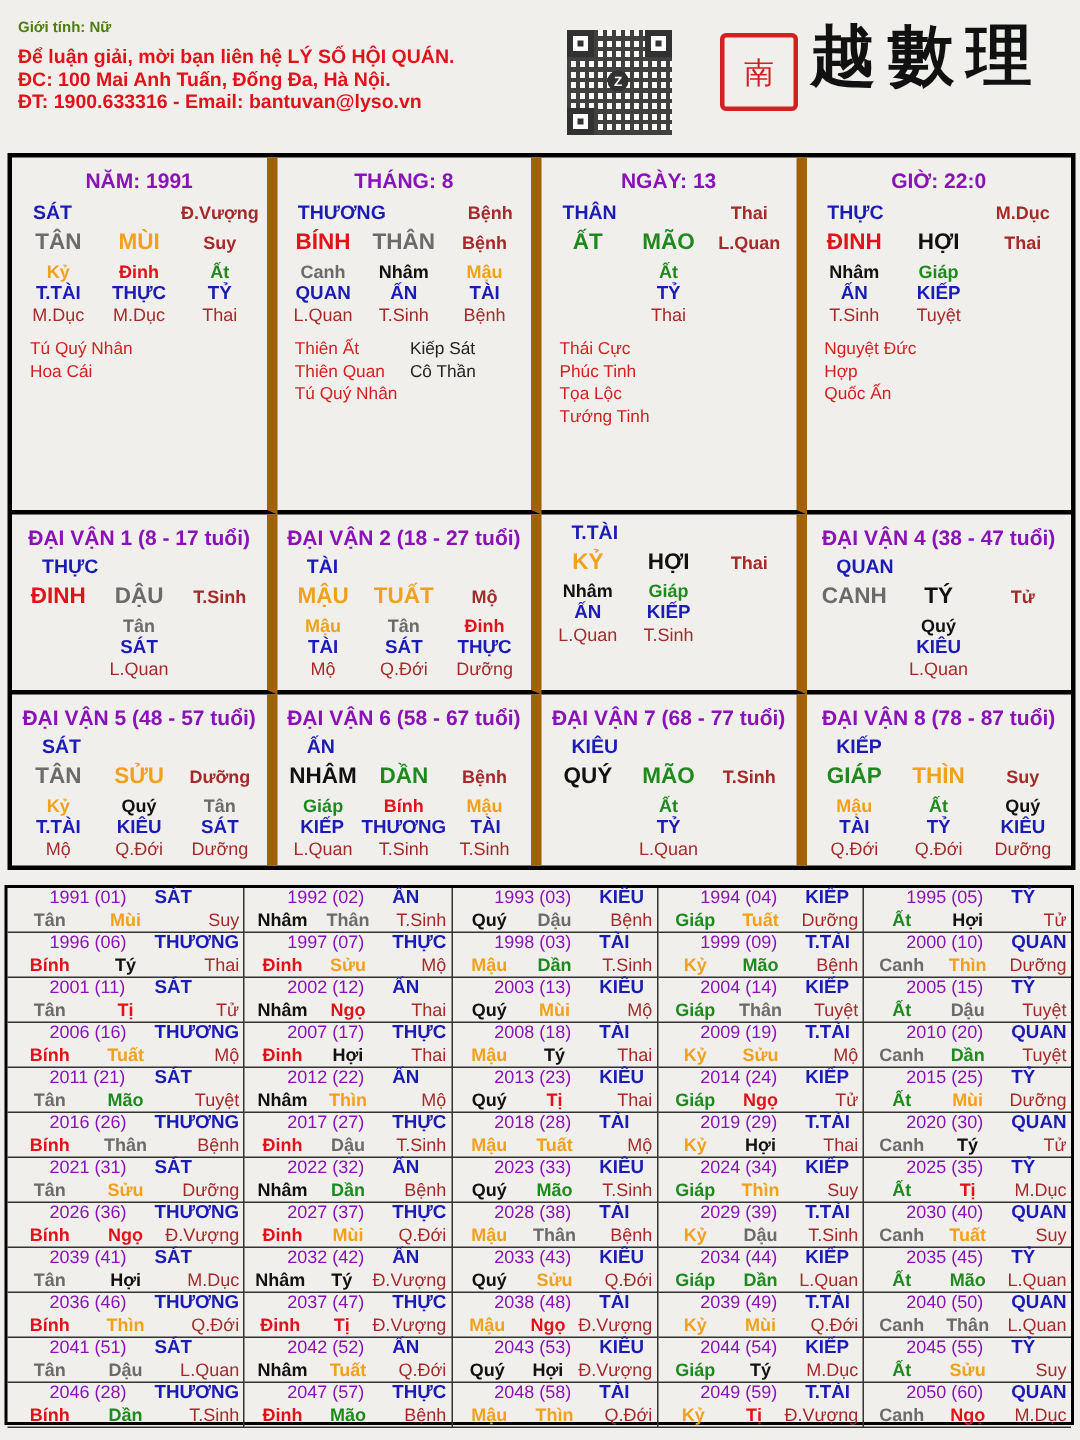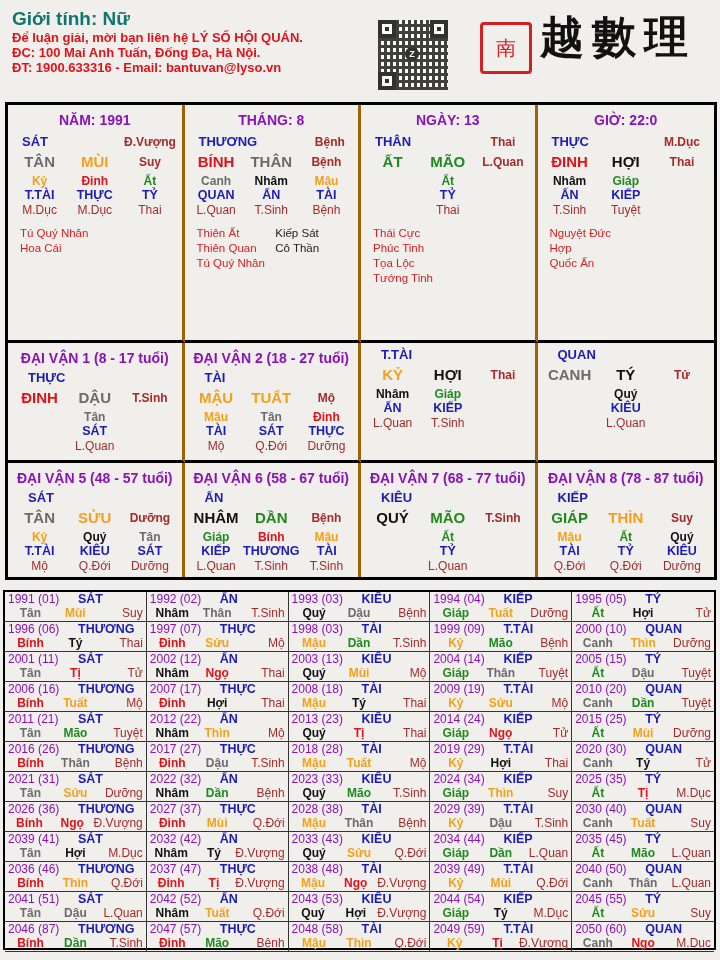--- a/index.html
+++ b/index.html
@@ -5,21 +5,21 @@
   * { box-sizing: border-box; margin: 0; padding: 0; }
   body {
     width: 720px; height: 960px; overflow: hidden;
     background: #f1efec;
     font-family: "Liberation Sans", "DejaVu Sans", sans-serif;
     position: relative;
   }
   .header { position: absolute; left: 0; top: 0; width: 720px; height: 100px; }
   .info { position: absolute; left: 12px; top: 10px; }
   .info .l1 { color: #1b1bb5; font-weight: bold; font-size: 13.5px; line-height: 18px; }
-  .info .l2 { color: #0f766e; font-weight: bold; font-size: 19px; line-height: 18px; margin-bottom: 2px; }
+  .info .l2 { color: #4d7c0f; font-weight: bold; font-size: 10px; line-height: 18px; margin-bottom: 2px; }
   .info .contact { color: #e0121a; font-weight: bold; font-size: 13px; line-height: 15px; }
   .qr {
     position: absolute; left: 378px; top: 20px; width: 70px; height: 70px;
     background:
       repeating-linear-gradient(90deg, #222 0 3px, transparent 3px 6px),
       repeating-linear-gradient(0deg, #222 0 3px, transparent 3px 7px);
     background-color: #fff; opacity: .85;
   }
   .qr .finder { position: absolute; width: 18px; height: 18px; border: 4px solid #111; background: #fff; }
   .qr .finder::after { content: ""; position: absolute; left: 3px; top: 3px; width: 4px; height: 4px; background: #111; }
@@ -34,21 +34,21 @@
     font-size: 44px; color: #111; letter-spacing: 8px; font-weight: bold;
   }
 
   
   .pillars {
     position: absolute; left: 5px; top: 102px; width: 712px; height: 478px;
     border: 3px solid #000;
     display: grid; grid-template-columns: repeat(4, 1fr);
     grid-template-rows: 238px 120px 1fr;
   }
-  .cell { border-right: 3px solid #a16207; border-bottom: 3px solid #000; position: relative; padding: 6px 4px 0 4px; }
+  .cell { border-right: 7px solid #a16207; border-bottom: 3px solid #000; position: relative; padding: 6px 4px 0 4px; }
   .cell:nth-child(4n) { border-right: none; }
   .cell.lastrow { border-bottom: none; }
   .ctitle { text-align: center; color: #8a12b8; font-weight: bold; font-size: 14px; line-height: 18px; margin-bottom: 5px; }
   .row3 { display: grid; grid-template-columns: 1fr 1fr 1fr; text-align: center; }
   .god-top { font-weight: bold; font-size: 13px; line-height: 16px; color: #1b1bb5; }
   .big { font-weight: bold; font-size: 15px; line-height: 24px; }
   .stage { font-weight: bold; font-size: 12px; color: #a52a2a; line-height: 24px; }
   .hid { font-weight: bold; font-size: 12px; line-height: 14px; }
   .hgod { font-weight: bold; font-size: 12.5px; line-height: 14px; color: #1b1bb5; }
   .hst { font-size: 12px; line-height: 16px; color: #a52a2a; }
@@ -63,21 +63,21 @@
   .c-black { color: #111; }
 
   
   .annual {
     position: absolute; left: 3px; top: 590px; width: 713px; height: 360px;
     border: 2px solid #000;
     display: grid; grid-template-columns: repeat(5, 1fr); grid-template-rows: repeat(12, 1fr);
   }
   .yr { border-right: 1px solid #333; border-bottom: 1px solid #333; padding: 0 3px; position: relative; }
   .yr:nth-child(5n) { border-right: none; }
-  .yr .top { display: flex; align-items: center; height: 14px; }
+  .yr .top { display: flex; align-items: flex-end; height: 14px; margin-left: 25px; }
   .yr .yl { color: #8a12b8; font-size: 12px; line-height: 15px; width: 70px; }
   .yr .yg { color: #1b1bb5; font-weight: bold; font-size: 12.5px; line-height: 15px; }
   .yr .bot { display: grid; grid-template-columns: 1fr 1fr 1fr; text-align: center; height: 15px; }
   .yr .bot span { font-size: 12px; line-height: 15px; font-weight: bold; }
   .yr .bot span.st { font-weight: normal; color: #a52a2a; text-align: right; }
 </style>
 </head>
 <body>
 
 <div class="header">
@@ -301,20 +301,21 @@
         <div class="hgod">KIẾP</div>
         <div class="hgod"></div>
       </div>
       <div class="row3">
         <div class="hst">L.Quan</div>
         <div class="hst">T.Sinh</div>
         <div class="hst"></div>
       </div>
     </div>
     <div class="cell">
+      <div class="ctitle">ĐẠI VẬN 4 (38 - 47 tuổi)</div>
       <div class="god-top" style="padding-left: 16px; margin-top: -2px;">QUAN</div>
       <div class="row3">
         <div class="big c-grey">CANH</div>
         <div class="big c-black">TÝ</div>
         <div class="stage">Tử</div>
       </div>
       <div class="row3">
         <div class="hid c-grey"></div>
         <div class="hid c-black">Quý</div>
         <div class="hid c-grey"></div>
@@ -1029,21 +1030,21 @@
         <span class="yg">TỶ</span>
       </div>
       <div class="bot">
         <span class="c-green">Ất</span>
         <span class="c-orange">Sửu</span>
         <span class="st">Suy</span>
       </div>
     </div>
     <div class="yr">
       <div class="top">
-        <span class="yl">2046 (87)</span>
+        <span class="yl">2046 (28)</span>
         <span class="yg">THƯƠNG</span>
       </div>
       <div class="bot">
         <span class="c-red">Bính</span>
         <span class="c-green">Dần</span>
         <span class="st">T.Sinh</span>
       </div>
     </div>
     <div class="yr">
       <div class="top">

